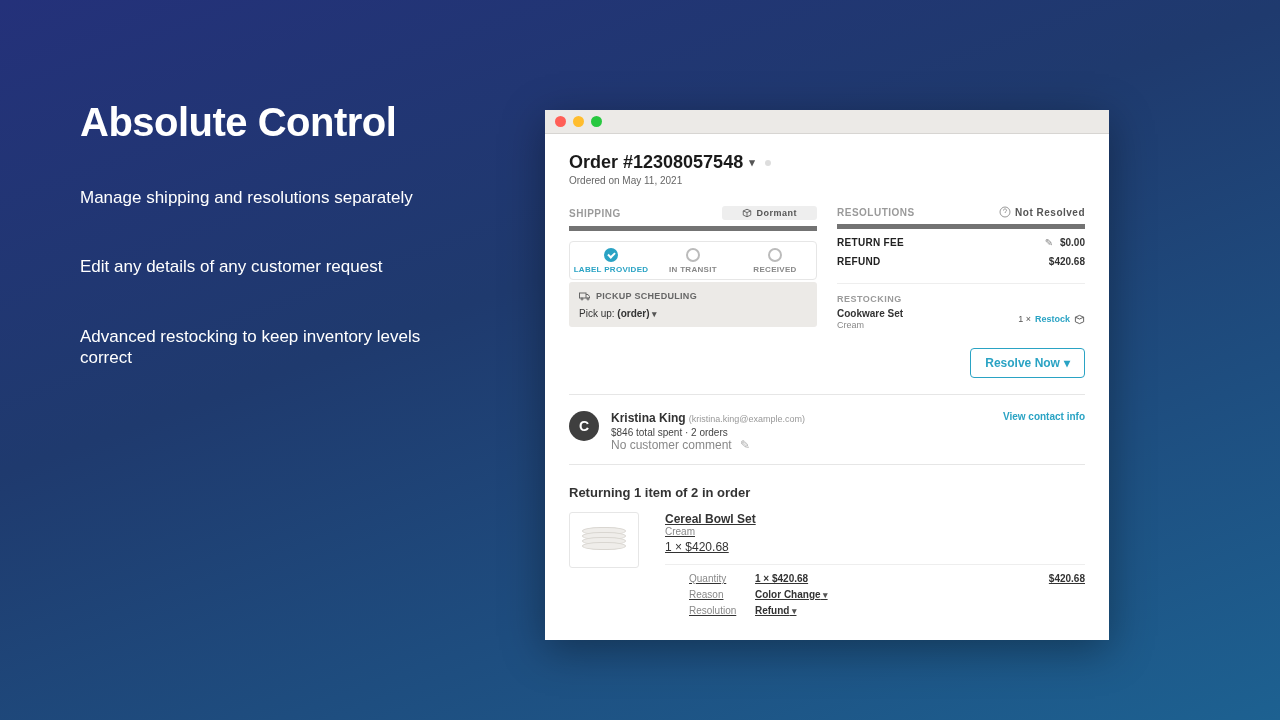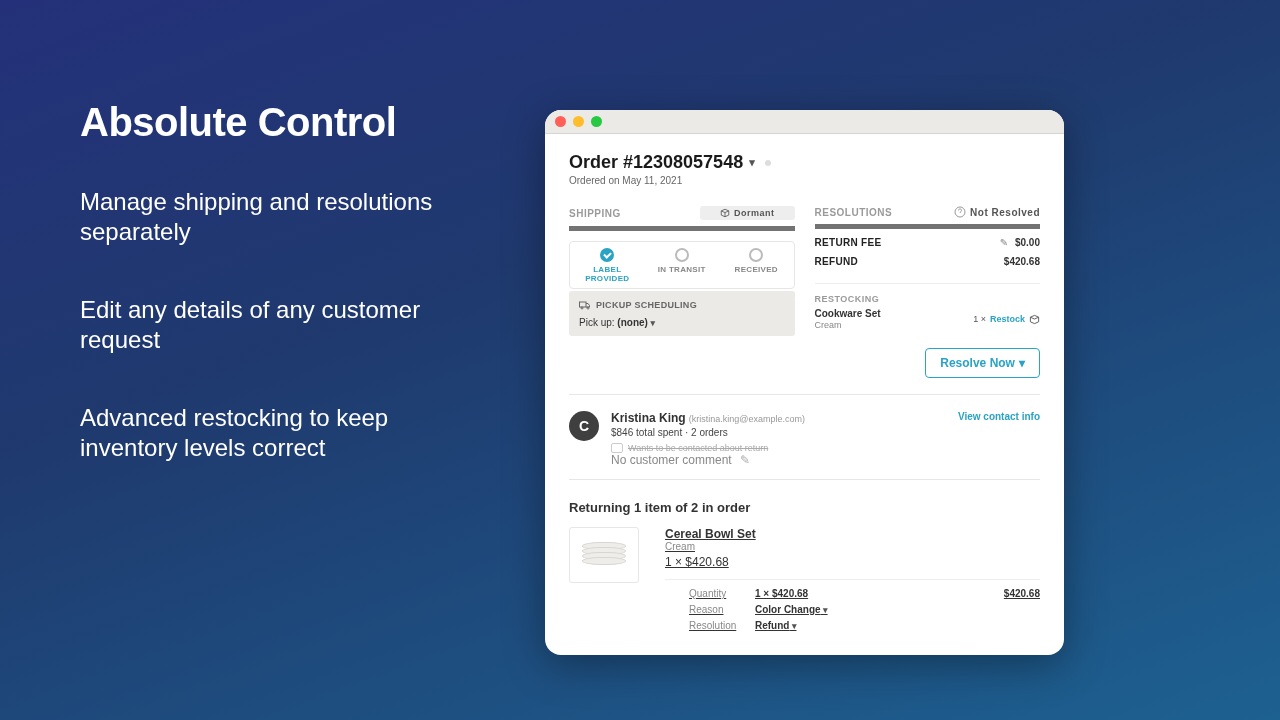--- a/index.html
+++ b/index.html
@@ -8,28 +8,28 @@
     background: linear-gradient(160deg, #24317a 0%, #1f3a6e 40%, #1d6191 100%);
     display: flex;
     align-items: flex-start;
   }
   .left {
     width: 500px;
     color: #fff;
     padding: 100px 40px 0 80px;
   }
   .left h1 { font-size: 40px; font-weight: 700; letter-spacing: -0.5px; margin-bottom: 42px; }
-  .left p { font-size: 24px; font-weight: 400; line-height: 1.25; margin-bottom: 48px; max-width: 380px; }
+  .left p { font-size: 17px; font-weight: 400; line-height: 1.25; margin-bottom: 48px; max-width: 380px; }
 
   .window {
     position: absolute;
     top: 110px; left: 545px;
-    width: 519px;
+    width: 564px;
     background: #fff;
-    border-radius: 16px;
+    border-radius: 0;
     box-shadow: 0 10px 40px rgba(0,0,0,.35);
     font-size: 11px;
     color: #333;
     overflow: hidden;
   }
   .titlebar {
     background: #eceae7;
     border-bottom: 1px solid #d7d5d2;
     height: 24px;
     display: flex; align-items: center; padding-left: 10px; gap: 7px;
@@ -168,21 +168,21 @@
             <svg viewBox="0 0 24 24" fill="none" stroke="#666" stroke-width="2">
                 <rect x="1" y="6" width="13" height="10"></rect>
                 <path d="M14 9h4l3 4v3h-7"></path>
                 <circle cx="6" cy="18" r="2"></circle>
                 <circle cx="18" cy="18" r="2"></circle>
               </svg>
             <span>PICKUP SCHEDULING</span>
           </div>
           <div class="pickup-body">
             <span>Pick up:</span>
-            <span class="none drop-ind">(none)</span>
+            <span class="none drop-ind">(order)</span>
           </div>
         </div>
       </div>
 
       <div class="panel">
         <div class="panel-header">
           <span>RESOLUTIONS</span>
           <span class="pill-icon">
             <svg viewBox="0 0 24 24" fill="none" stroke="#999" stroke-width="2">
                 <circle cx="12" cy="12" r="10"></circle>
@@ -224,24 +224,20 @@
     </div>
 
     <div class="divider"></div>
 
     <div class="customer">
       <div class="avatar">C</div>
       <div class="cust-main">
         <span class="cust-name">Kristina King</span>
         <span class="cust-email">(kristina.king@example.com)</span>
         <div class="cust-sub">$846 total spent  ·  2 orders</div>
-        <div class="cust-flag">
-          <span class="flag-icon"></span>
-          <span>Wants to be contacted about return</span>
-        </div>
         <div class="cust-comment">
           <span>No customer comment</span>
           <span style="margin-left:5px;color:#aaa;">✎</span>
         </div>
       </div>
       <div class="view-contact">View contact info</div>
     </div>
 
     <div class="divider" style="margin-top:12px;"></div>
 

